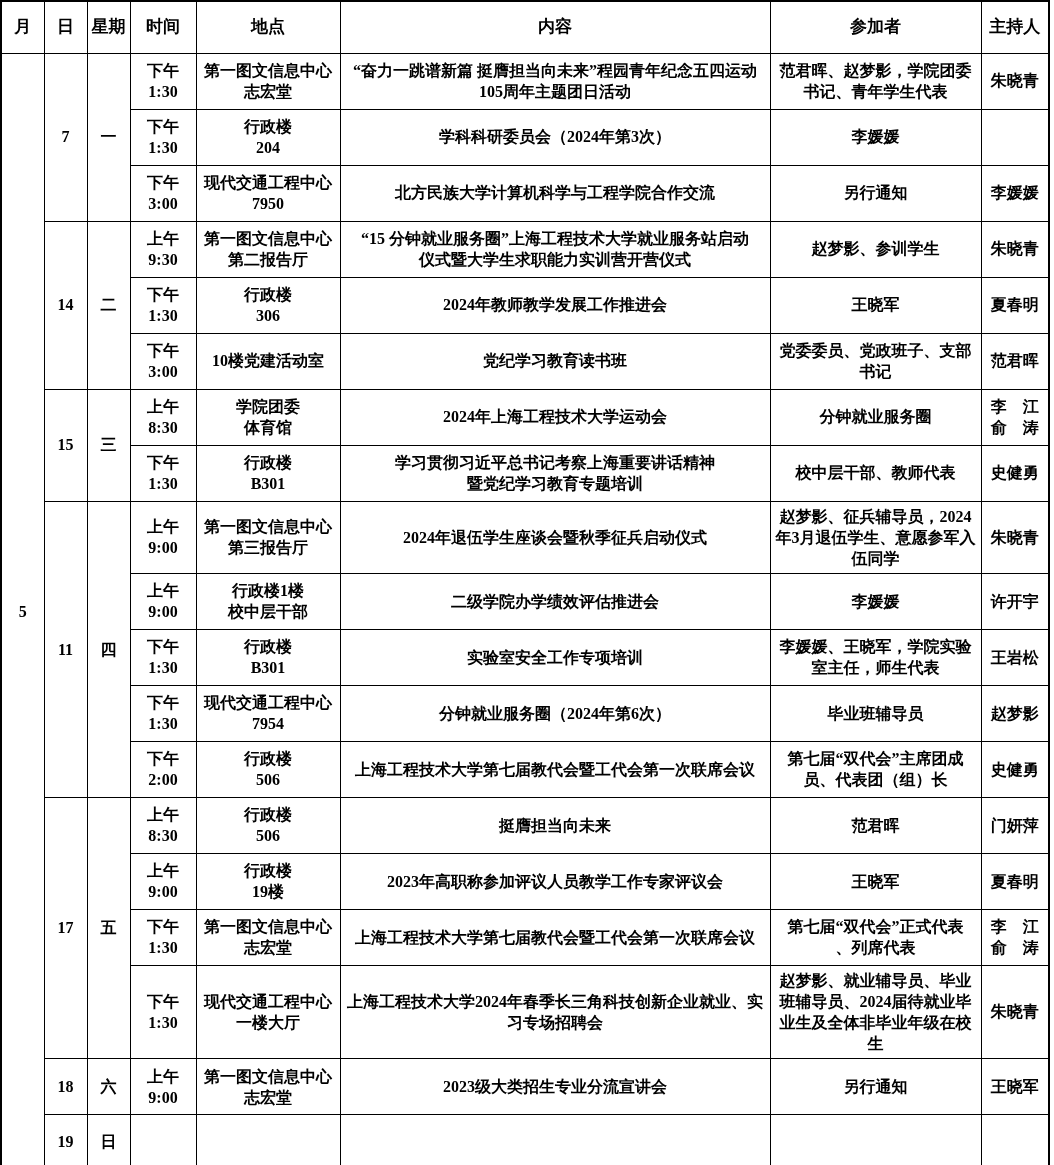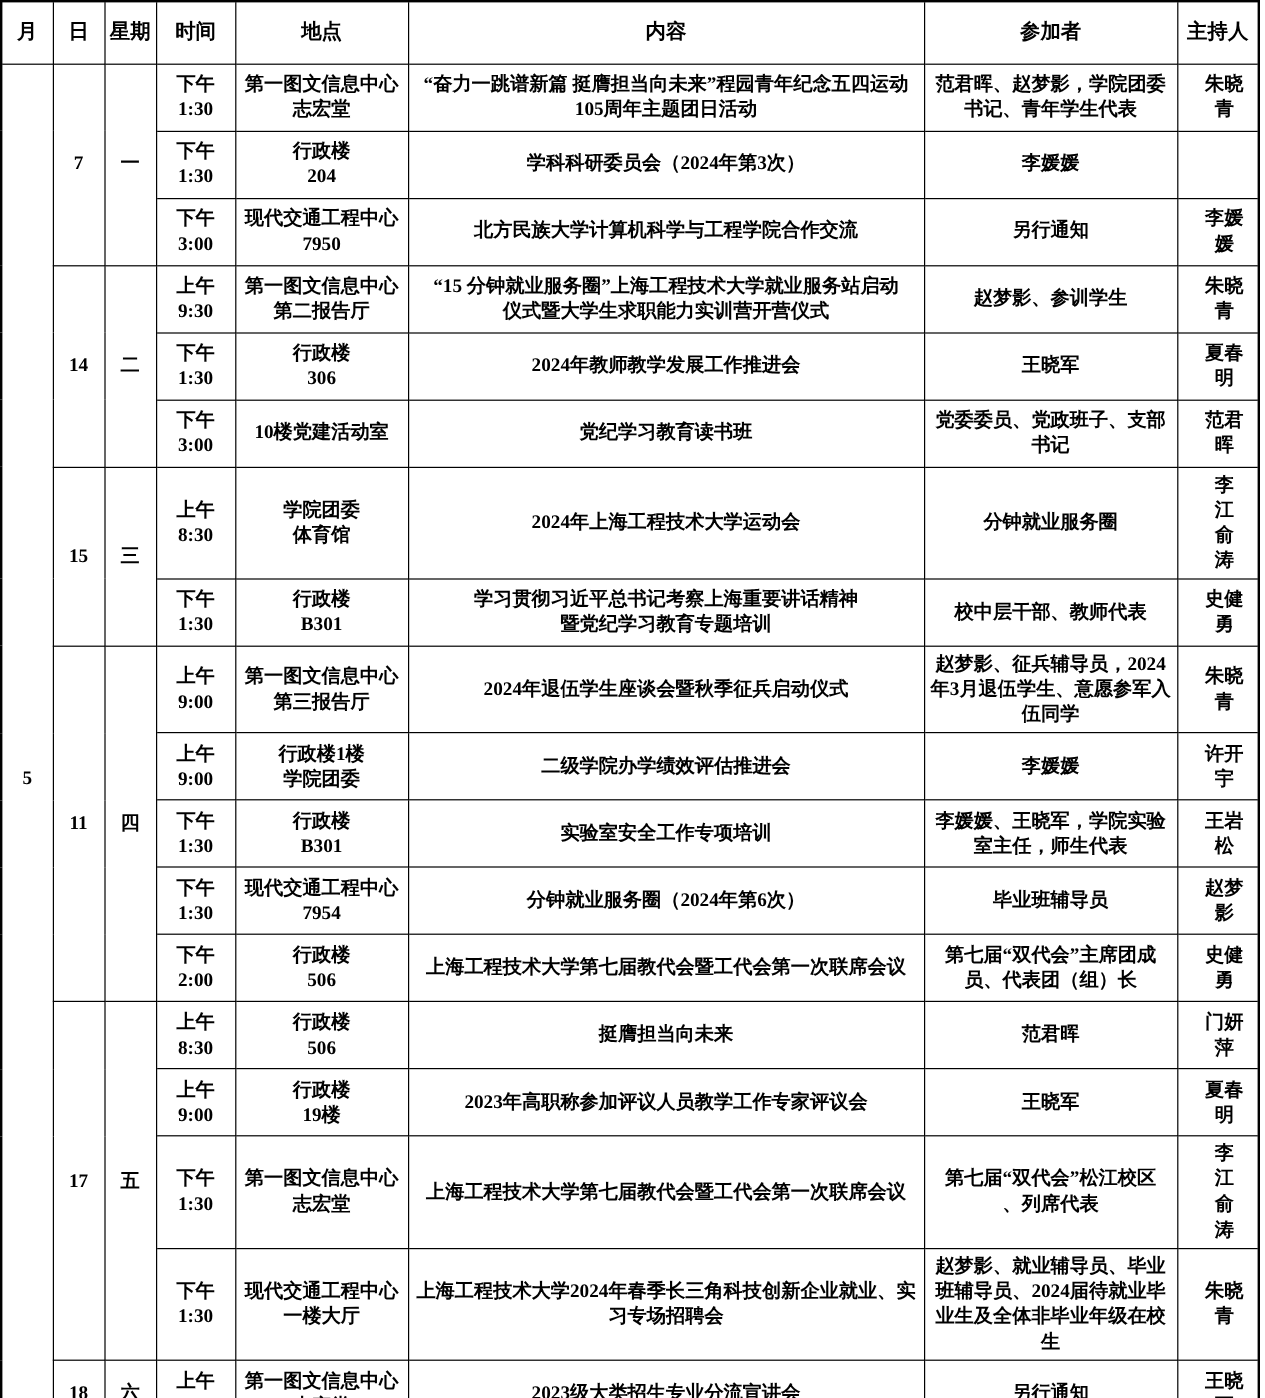--- a/index.html
+++ b/index.html
@@ -42,21 +42,21 @@
     white-space: pre-line;
     padding: 4px 3px;
     font-size: 16px;
     line-height: 1.32;
     overflow: hidden;
     word-break: break-all;
   }
   thead tr { height: 52px; }
   tbody tr { height: 56px; }
   th { font-size: 17px; font-weight: bold; }
-  td.col-host { padding-left: 15px; padding-right: 4px; }
+  td.col-host { padding-left: 4px; padding-right: 4px; }
 </style>
 </head>
 <body>
 
 <div class="page">
   <table class="schedule">
     <colgroup>
       <col class="c-month">
         <col class="c-day">
         <col class="c-weekday">
@@ -173,21 +173,21 @@
           <td class="col-content">2024年退伍学生座谈会暨秋季征兵启动仪式</td>
           <td class="col-participants">赵梦影、征兵辅导员，2024
 年3月退伍学生、意愿参军入
 伍同学</td>
           <td class="col-host">朱晓青</td>
         </tr>
         <tr>
           <td class="col-time">上午
 9:00</td>
           <td class="col-location">行政楼1楼
-学院团委</td>
+校中层干部</td>
           <td class="col-content">二级学院办学绩效评估推进会</td>
           <td class="col-participants">李媛媛</td>
           <td class="col-host">许开宇</td>
         </tr>
         <tr>
           <td class="col-time">下午
 1:30</td>
           <td class="col-location">行政楼
 B301</td>
           <td class="col-content">实验室安全工作专项培训</td>
@@ -233,21 +233,21 @@
           <td class="col-content">2023年高职称参加评议人员教学工作专家评议会</td>
           <td class="col-participants">王晓军</td>
           <td class="col-host">夏春明</td>
         </tr>
         <tr>
           <td class="col-time">下午
 1:30</td>
           <td class="col-location">第一图文信息中心
 志宏堂</td>
           <td class="col-content">上海工程技术大学第七届教代会暨工代会第一次联席会议</td>
-          <td class="col-participants">第七届“双代会”松江校区
+          <td class="col-participants">第七届“双代会”正式代表
 、列席代表</td>
           <td class="col-host">李　江
 俞　涛</td>
         </tr>
         <tr>
           <td class="col-time">下午
 1:30</td>
           <td class="col-location">现代交通工程中心
 一楼大厅</td>
           <td class="col-content">上海工程技术大学2024年春季长三角科技创新企业就业、实

